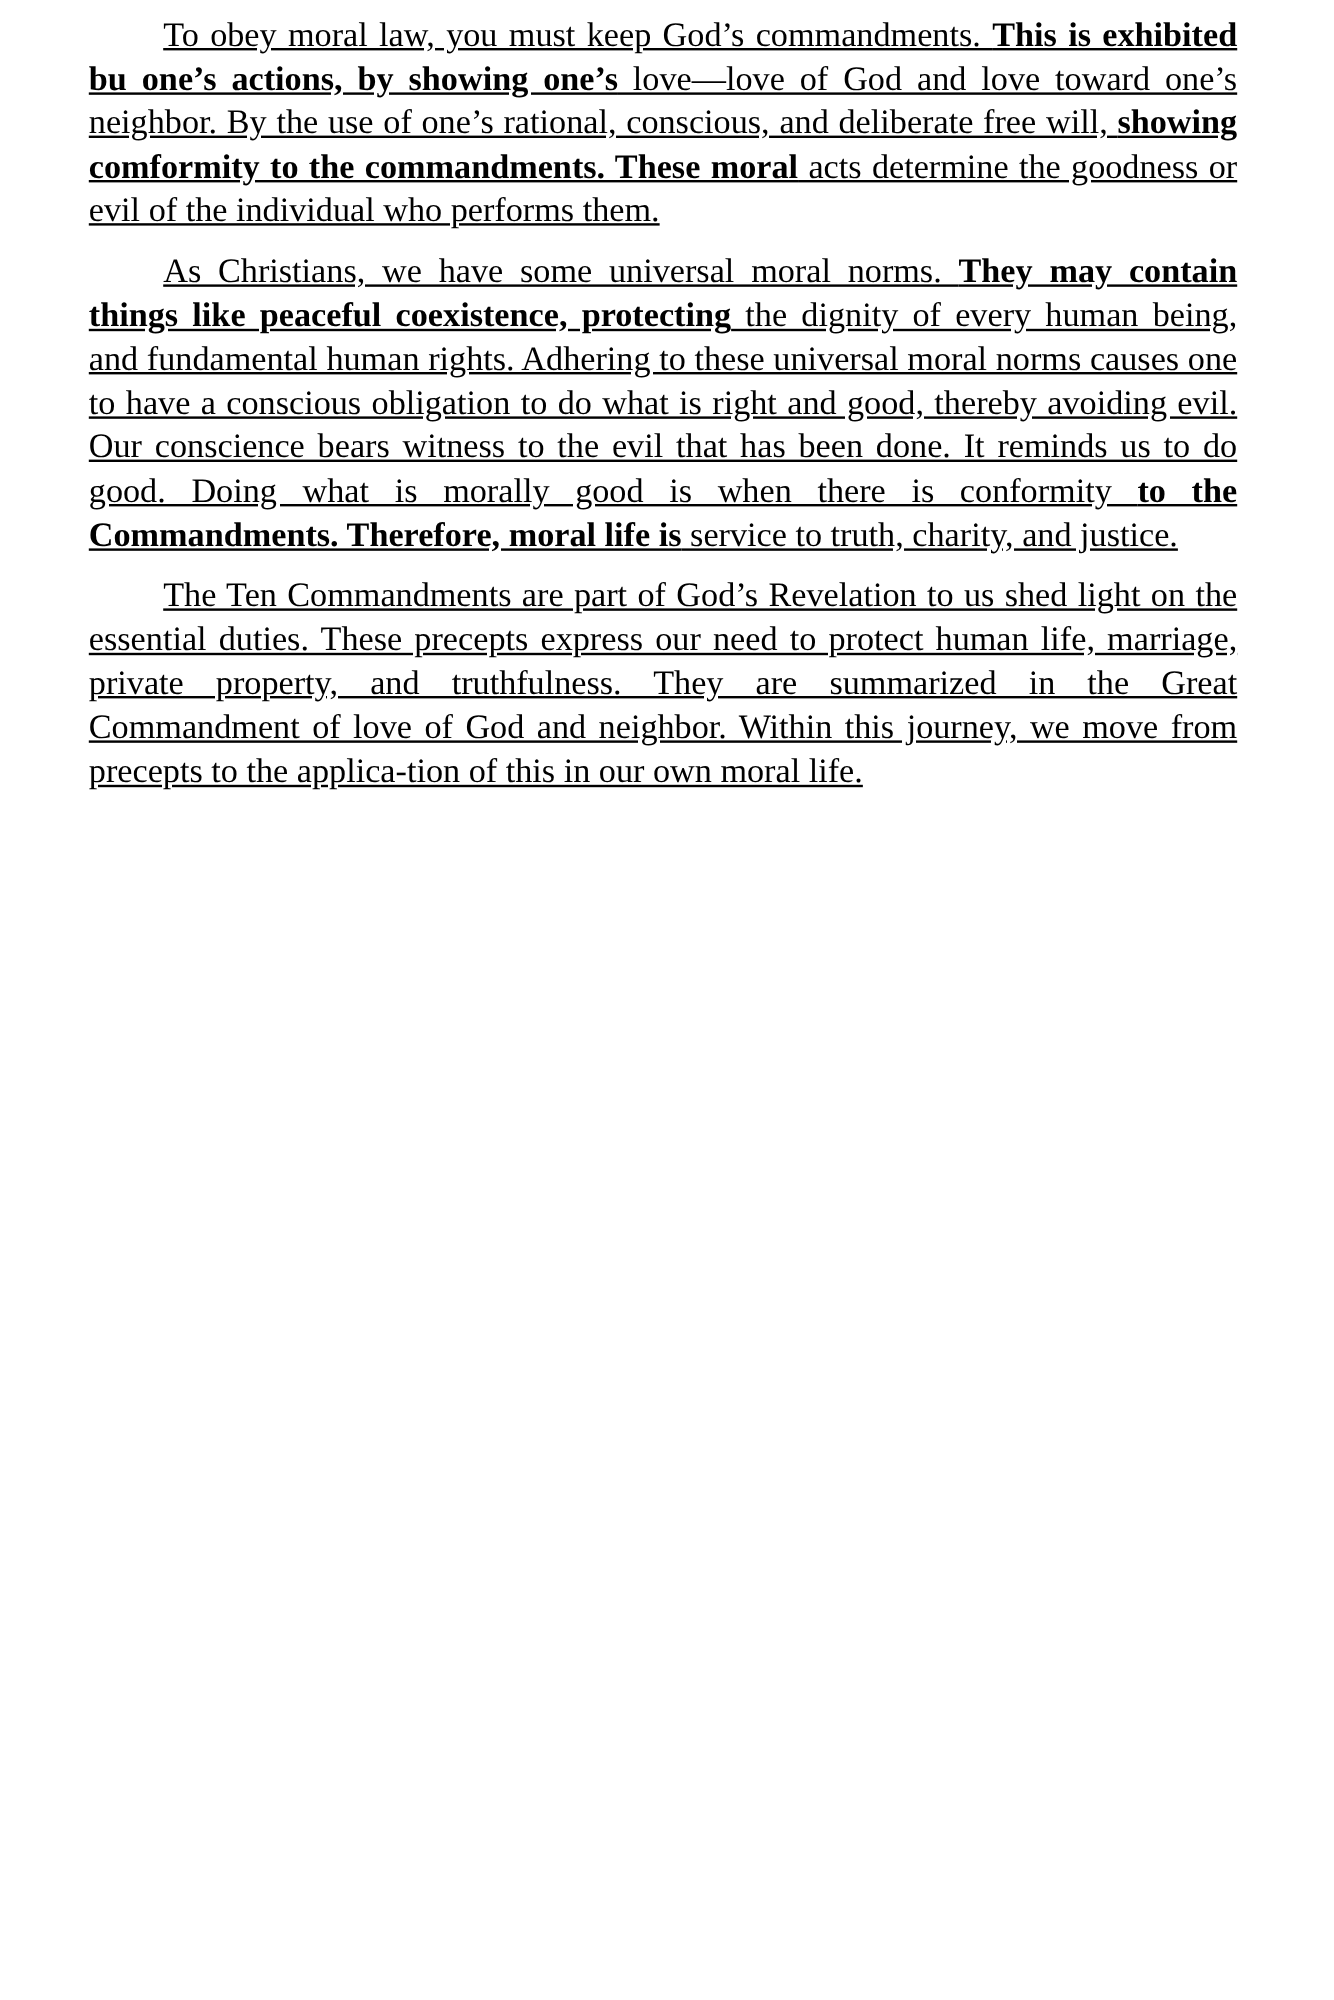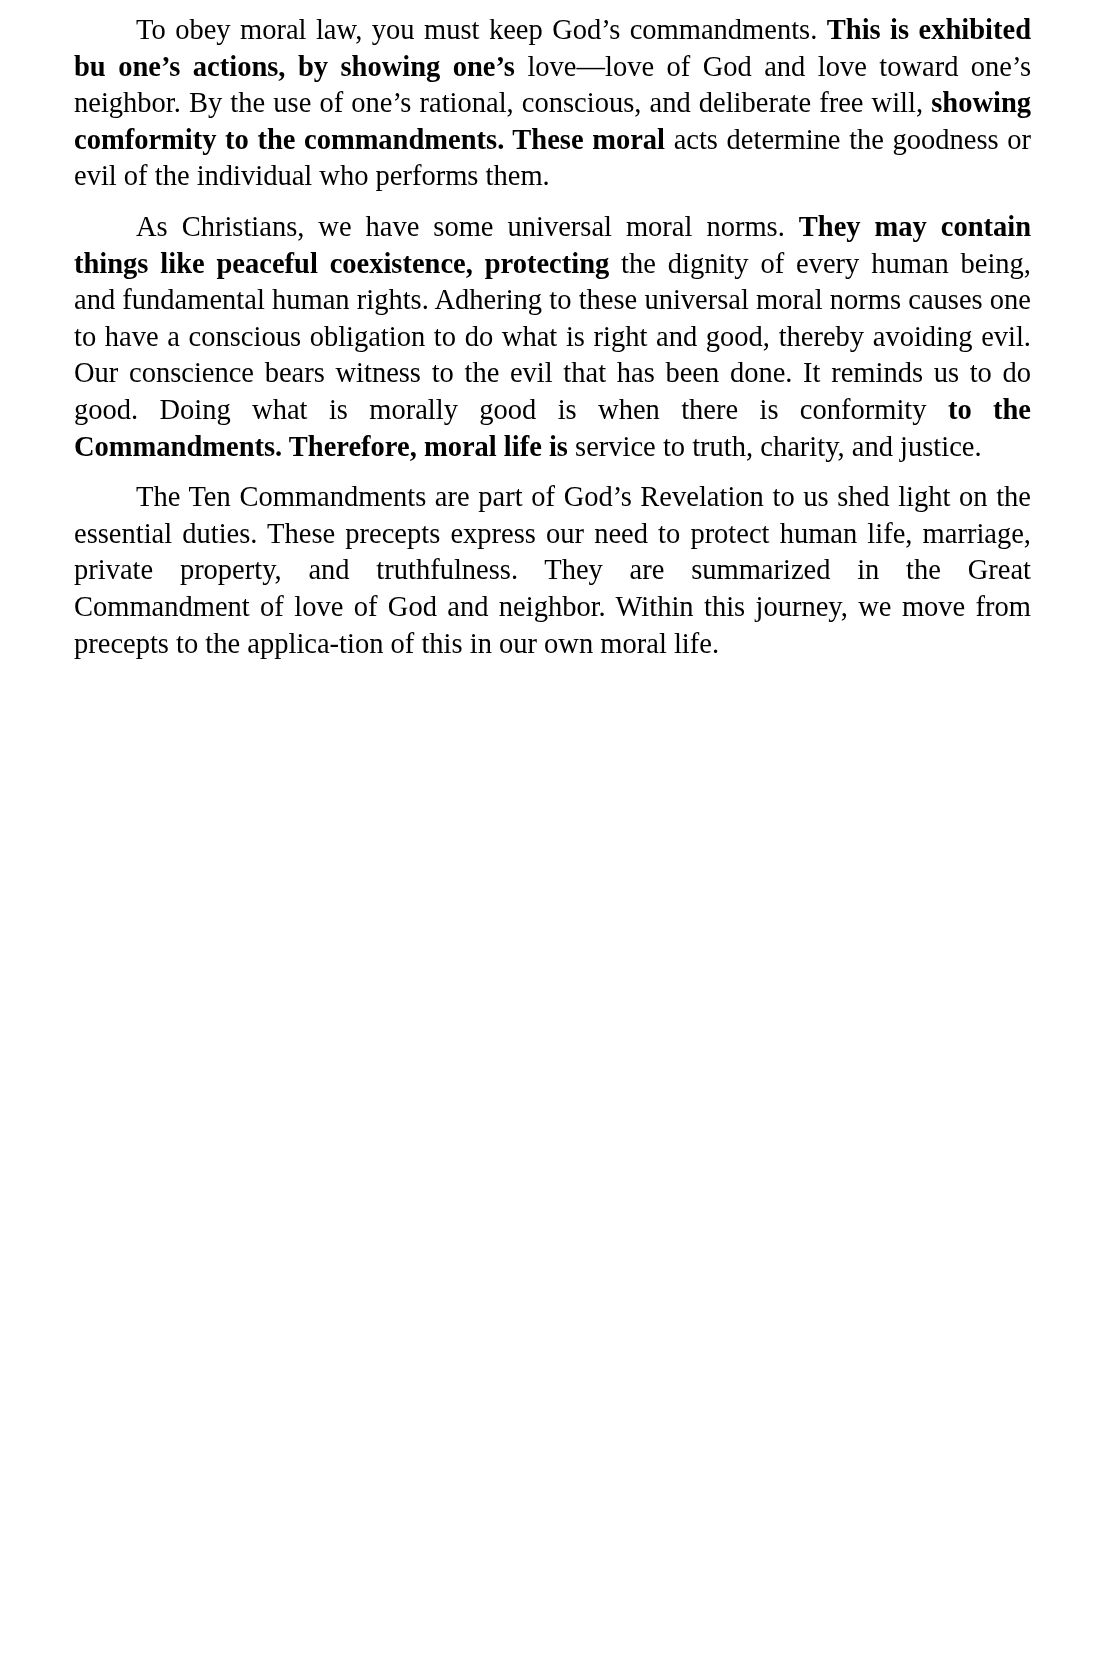--- a/index.html
+++ b/index.html
@@ -15,20 +15,21 @@
   }
   .page {
     position: absolute;
     left: 74px;
     top: 12px;
     width: 957px;
     font-family: "Liberation Serif", "DejaVu Serif", serif;
     font-size: 28.5px;
     line-height: 36.6px;
     color: #000000;
+    text-decoration: underline;
   }
   .para {
     margin: 0 0 14px 0;
     text-align: justify;
     text-indent: 62px;
     hyphens: none;
   }
   .b { font-weight: bold; }
 </style>
 </head>

